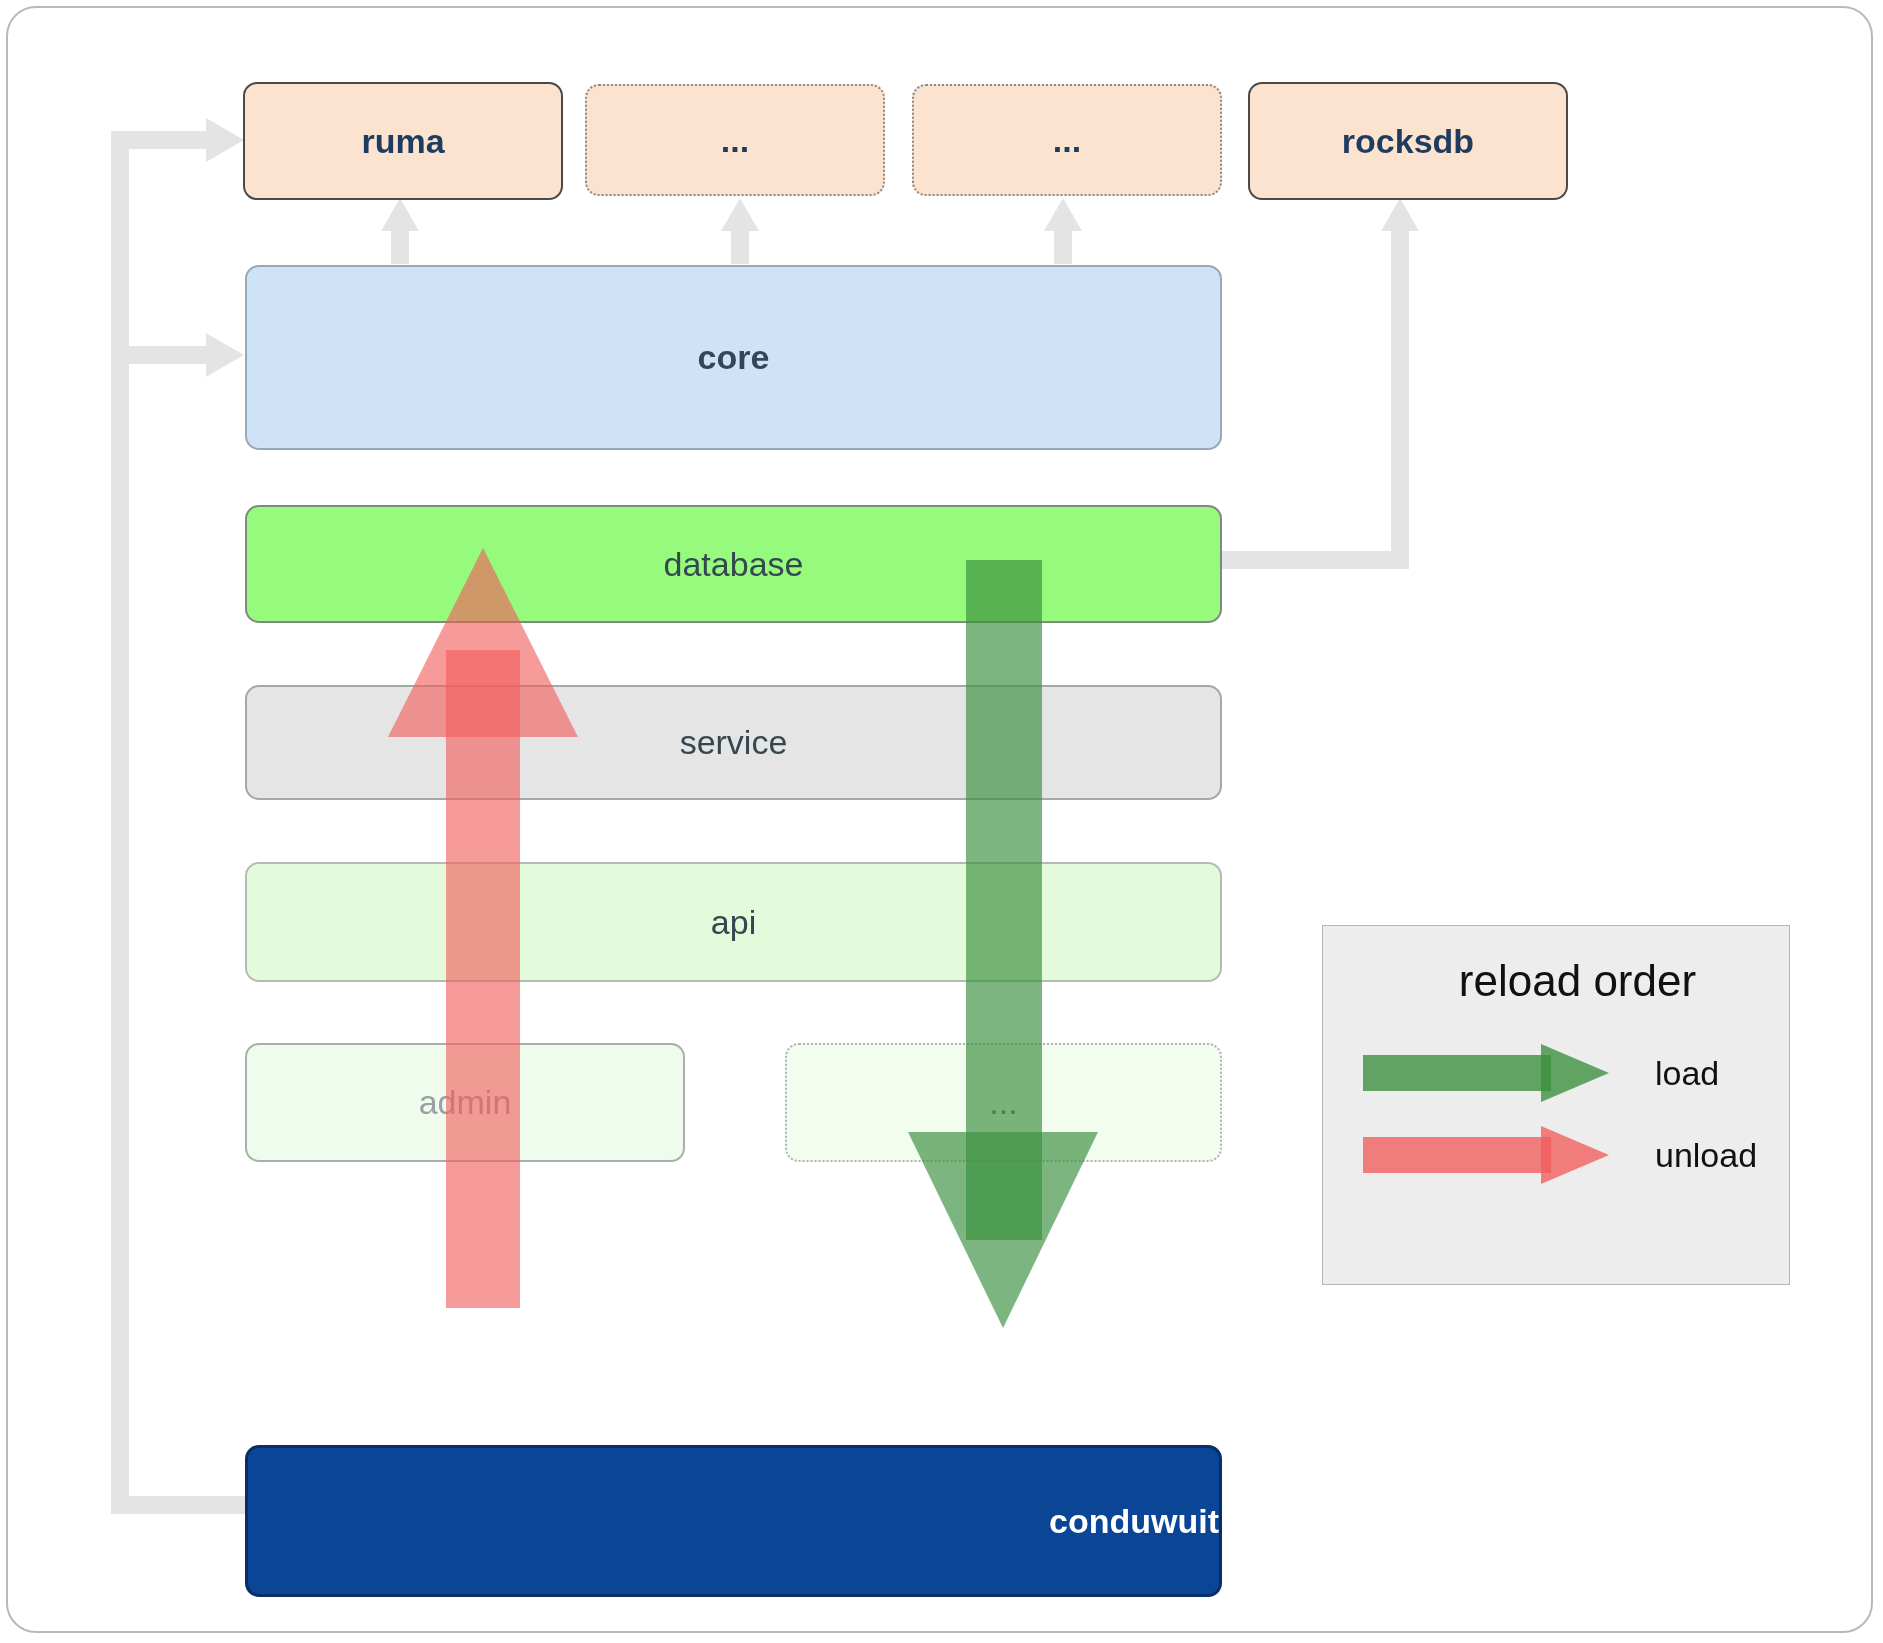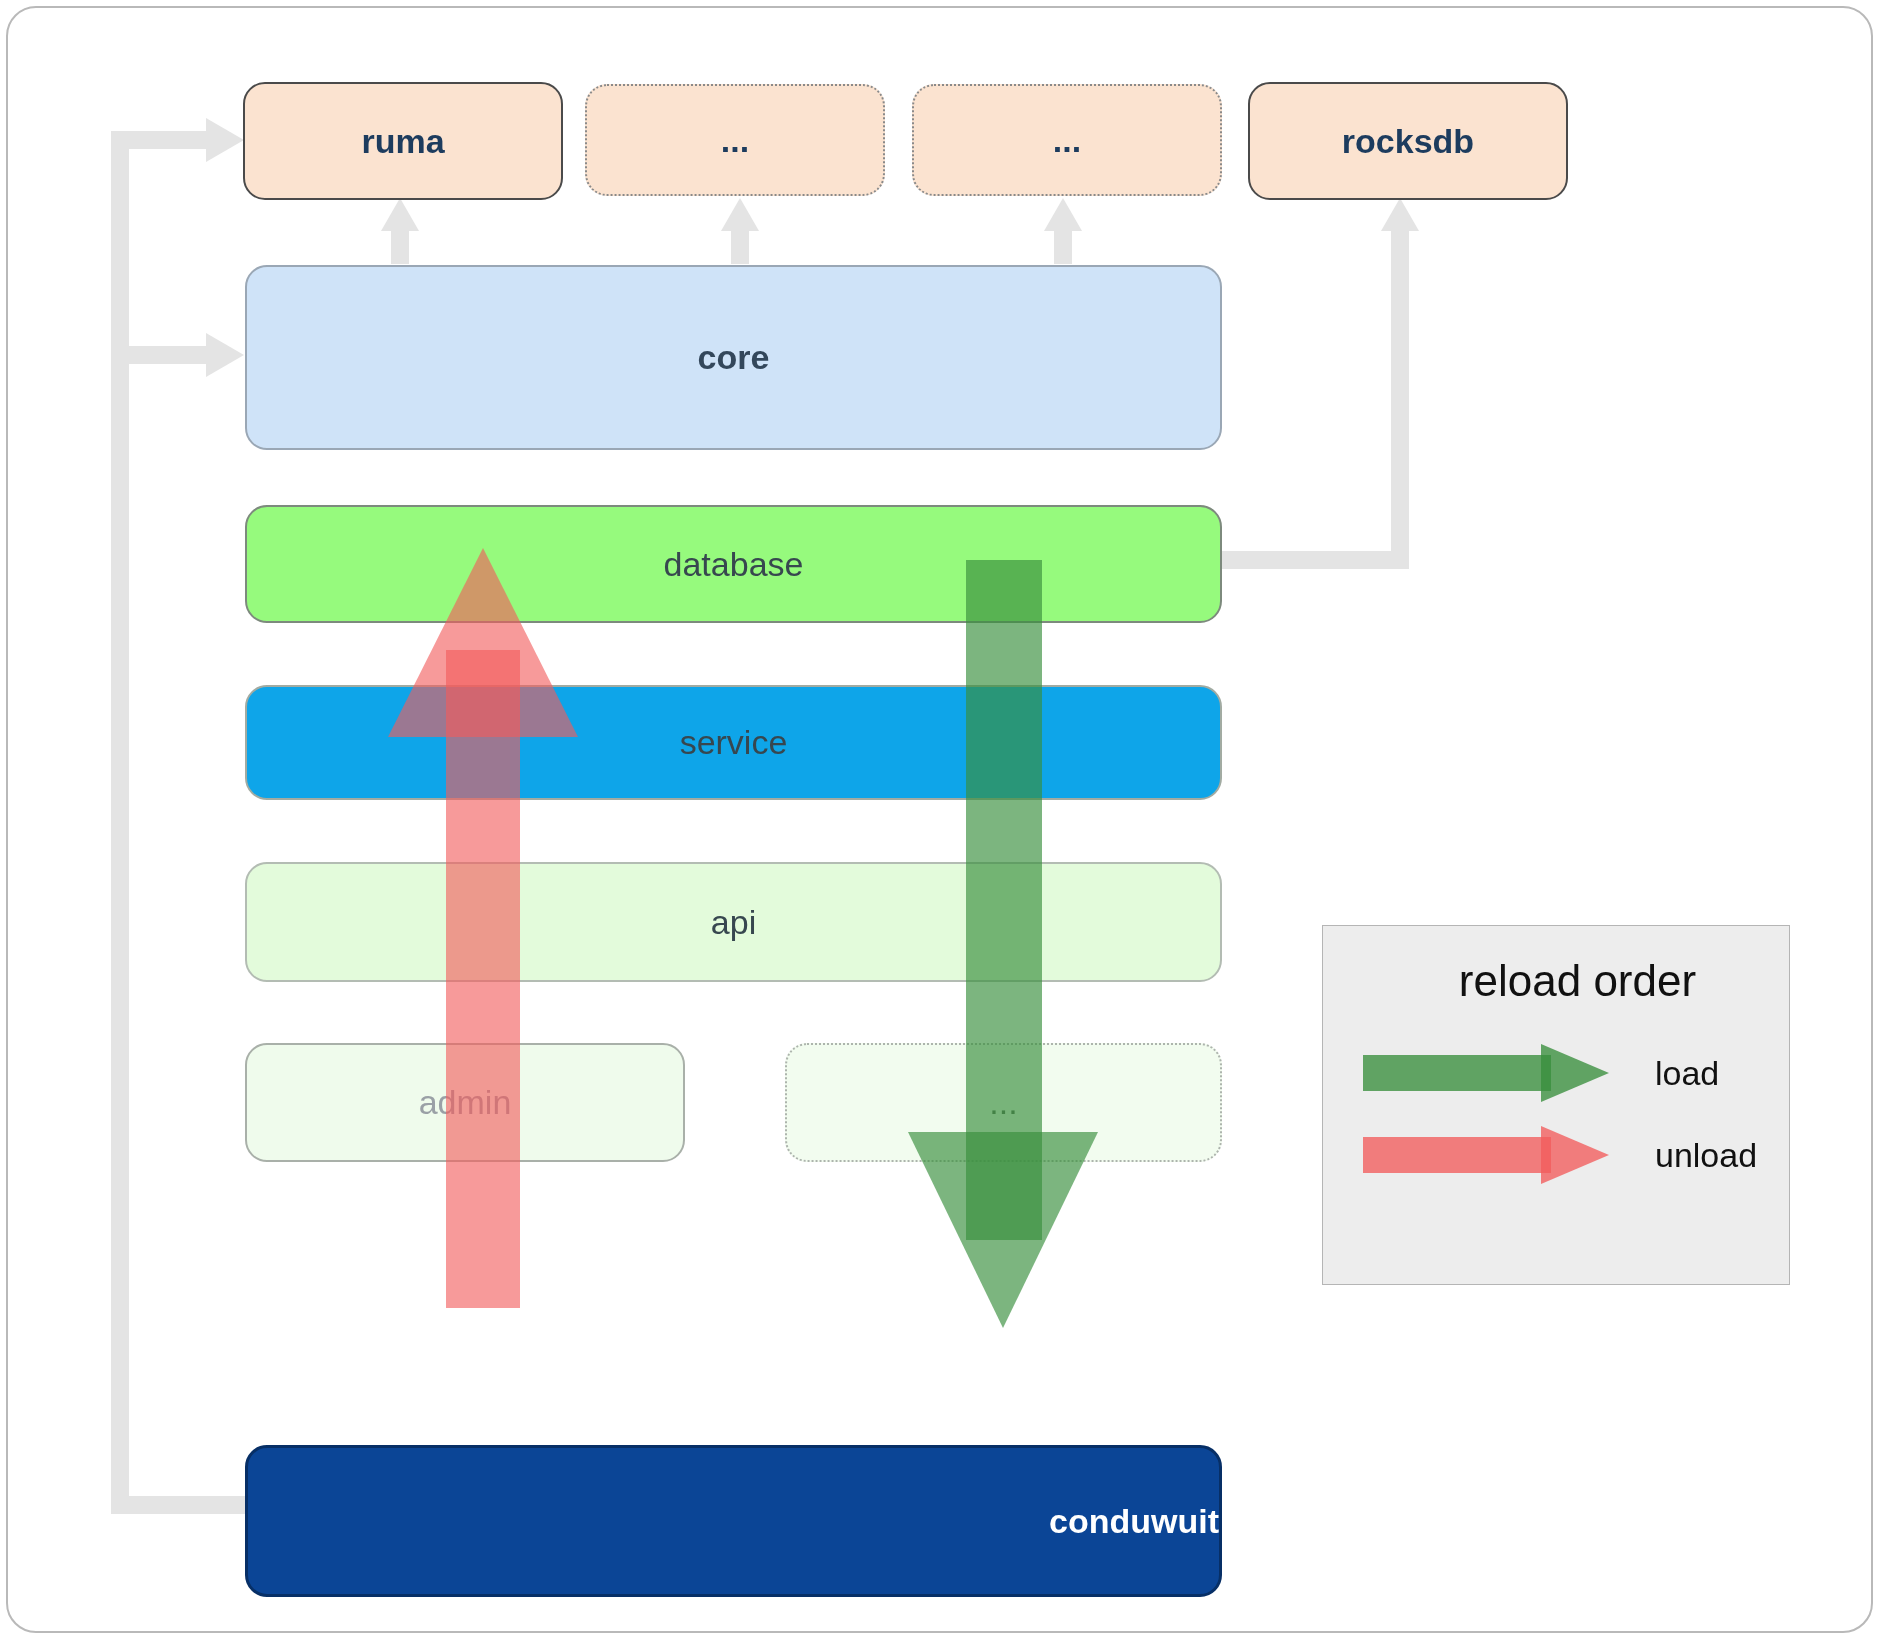--- a/index.html
+++ b/index.html
@@ -1,24 +1,24 @@
 <!DOCTYPE html>
 <html><head>
 <meta charset="utf-8">
 <style>
   html,body{margin:0;padding:0;background:#ffffff;font-family:"Liberation Sans","DejaVu Sans",sans-serif;}
   .canvas{position:relative;width:1883px;height:1643px;background:#ffffff;overflow:hidden;}
   .frame{position:absolute;left:6px;top:6px;width:1867px;height:1627px;border:2px solid #b9b9b9;border-radius:30px;box-sizing:border-box;}
-  .box{position:absolute;display:flex;align-items:center;justify-content:center;box-sizing:border-box;border-radius:22px;font-size:34px;color:#37474f;}
+  .box{position:absolute;display:flex;align-items:center;justify-content:center;box-sizing:border-box;border-radius:14px;font-size:34px;color:#37474f;}
   .peach{background:#fbe3d0;border:2px solid #4a4a4a;}
   .peach-dotted{background:#fbe3d0;border:2px dotted #8a8a8a;}
   .top-label{font-weight:600;color:#1d3c5e;}
   .core{background:#cfe3f8;border:2px solid #9aa7b5;}
   .database{background:#96fa7d;border:2px solid #7d8a7d;}
-  .service{background:#0ea5e9;border:2px solid #a2aba2;}
+  .service{background:#e5e5e5;border:2px solid #a2aba2;}
   .api{background:#e3fbdb;border:2px solid #b3bcb3;}
   .admin{background:#effbec;border:2px solid #a9b0a9;color:#9aa0a6;}
   .admin-dotted{background:#f2fcef;border:2px dotted #adb4ad;color:#5a6b5a;}
   .router{background:#ffffff;border:2px solid #a9a9a9;color:#4f5b62;}
   .conduwuit{background:#0b4596;border:3px solid #072f66;color:#ffffff;font-weight:600;}
   svg.layer{position:absolute;left:0;top:0;pointer-events:none;}
   .legend{position:absolute;left:1322px;top:925px;width:468px;height:360px;background:#ededed;border:1px solid #b5b5b5;box-sizing:border-box;display:flex;flex-direction:column;align-items:center;padding-top:30px;}
   .legend-title{font-size:44px;color:#111111;margin-bottom:34px;margin-left:43px;}
   .legend-row{display:flex;align-items:center;width:100%;padding-left:40px;box-sizing:border-box;margin-bottom:16px;}
   .legend-row svg{display:block;}

